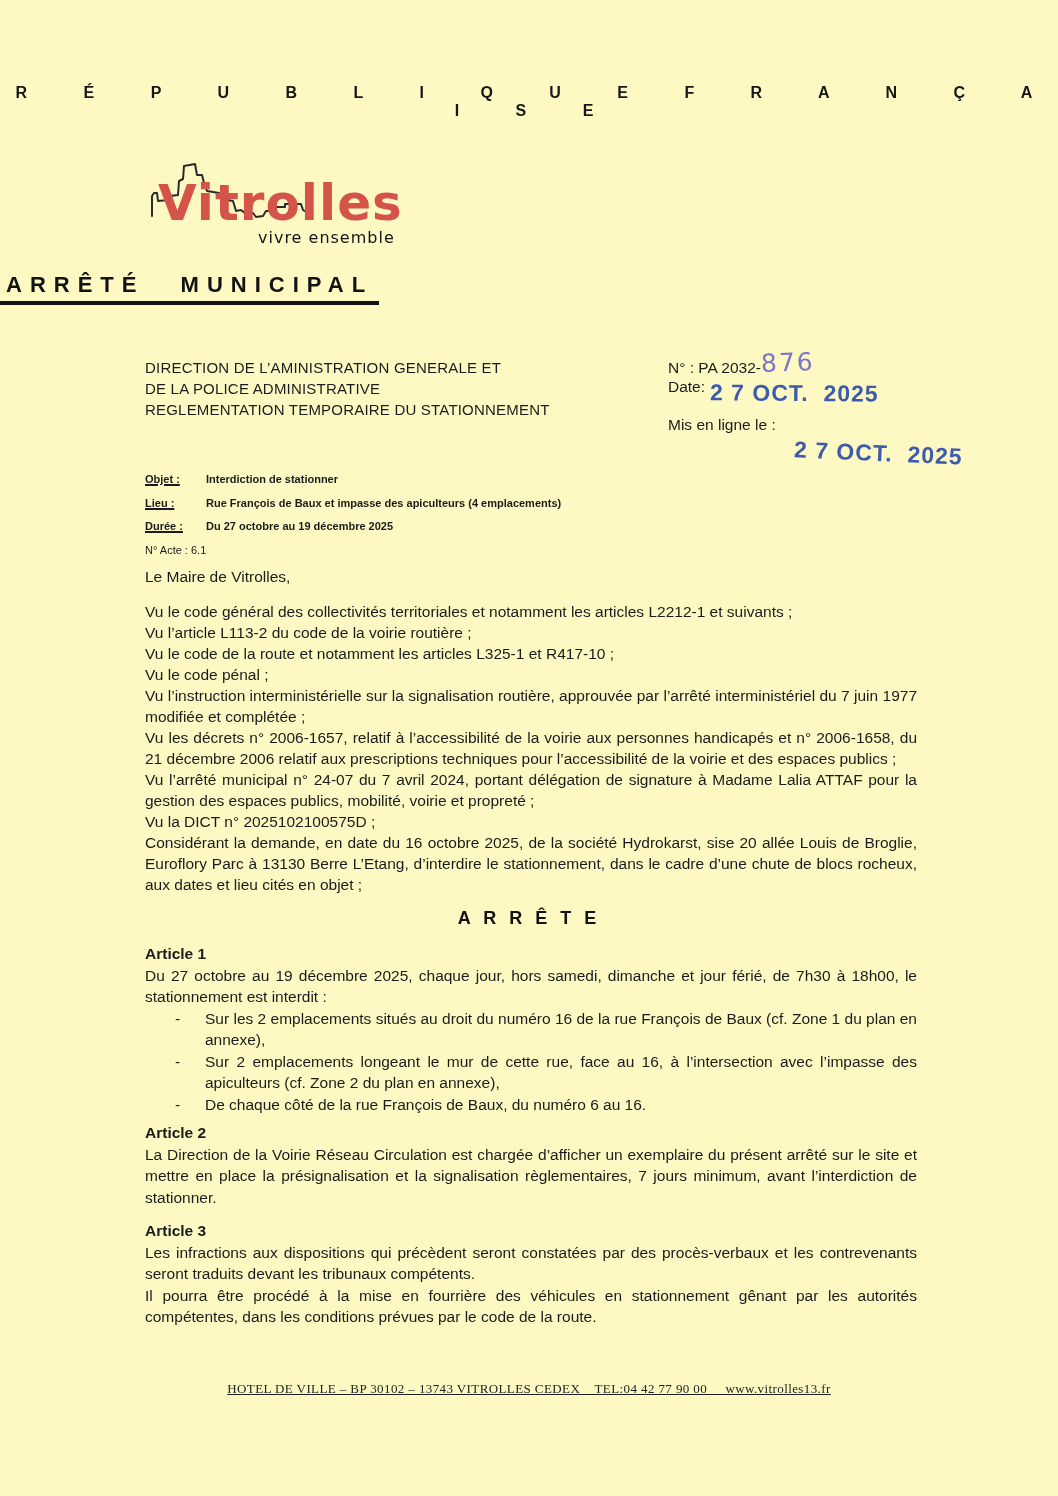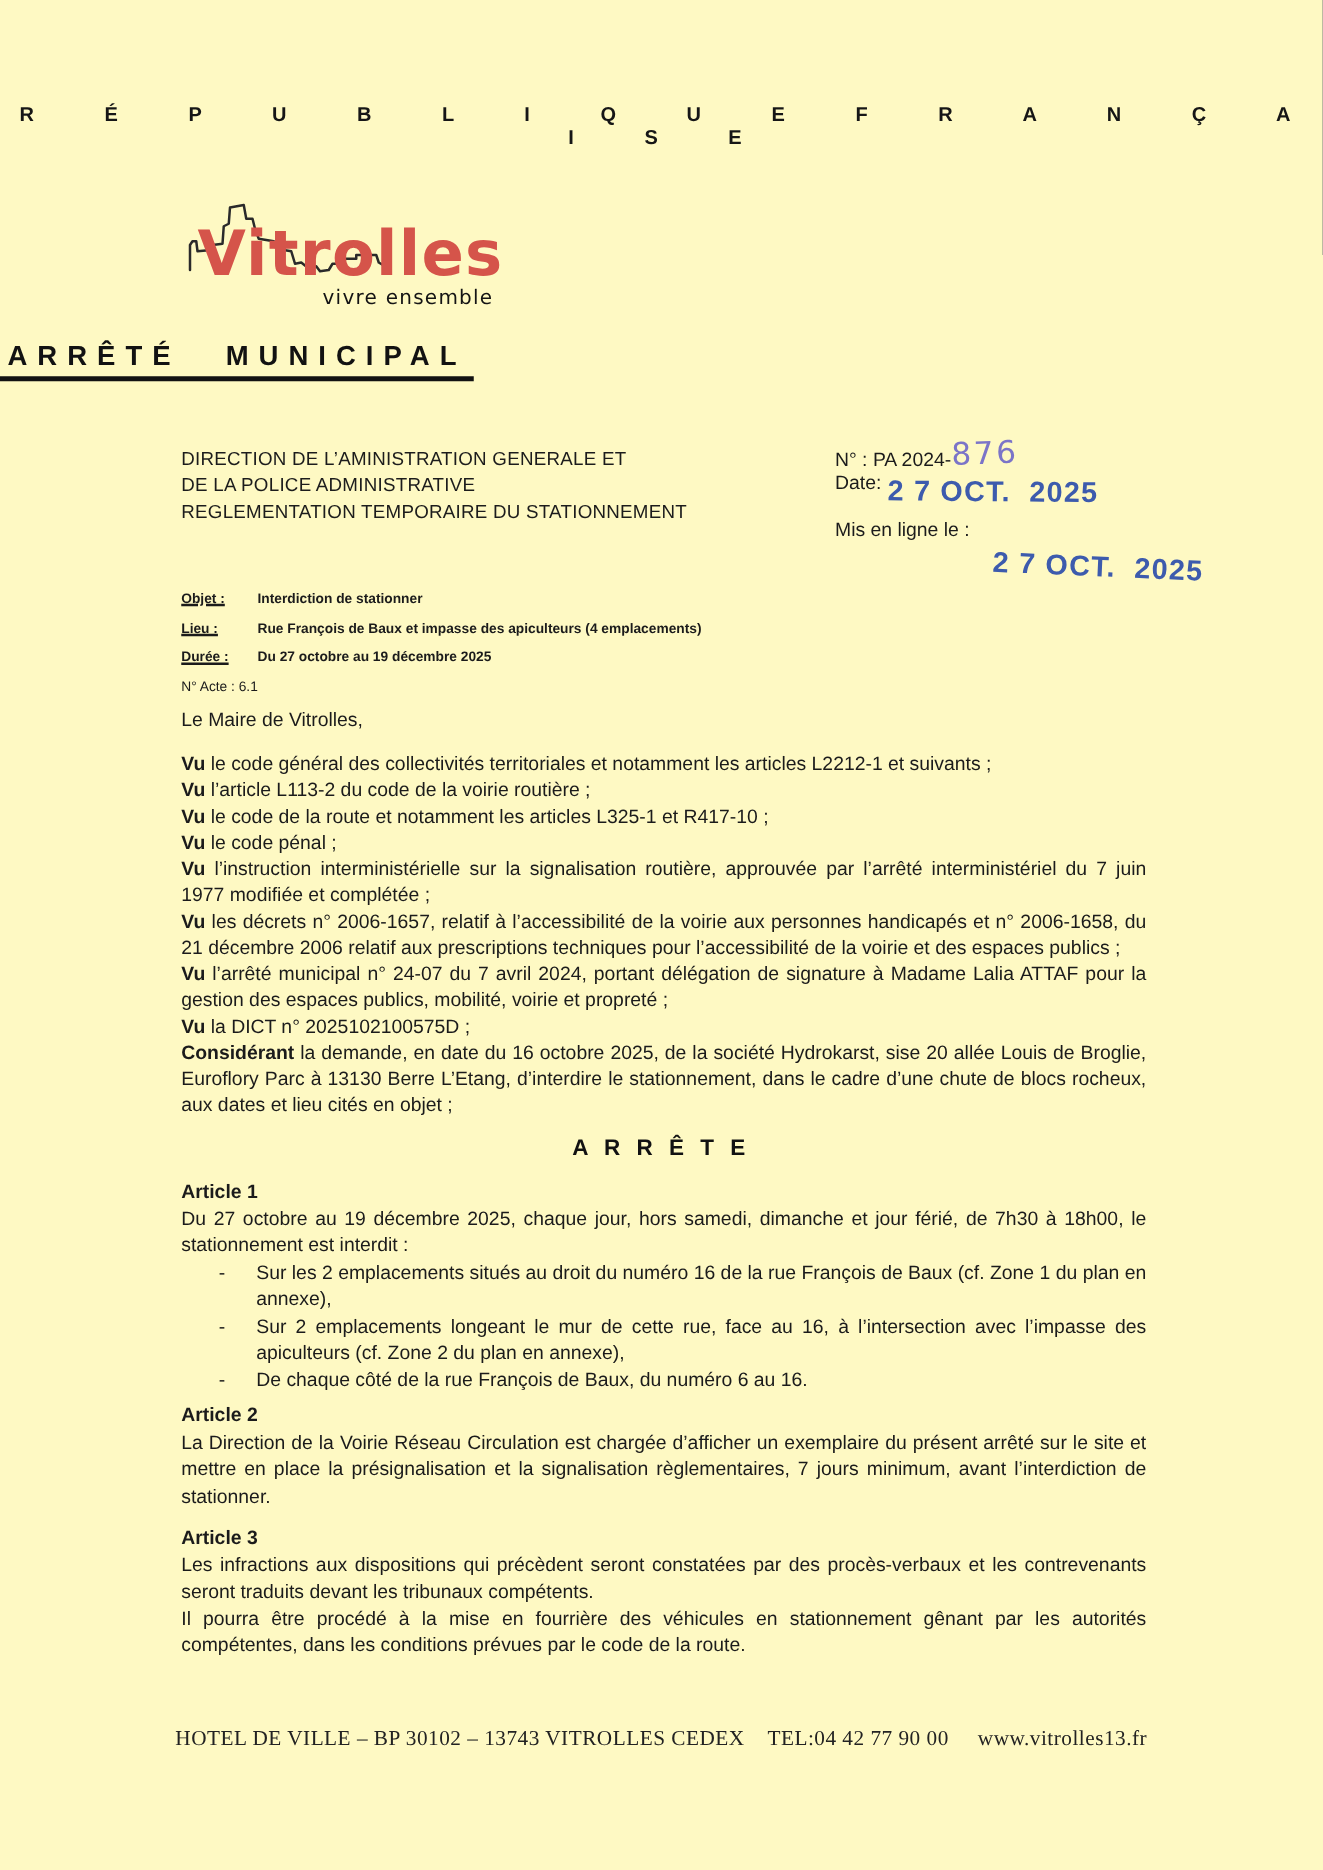--- a/index.html
+++ b/index.html
@@ -61,40 +61,40 @@
   .subject .lbl{font-weight:700;min-width:52px;}
   .subject .lbl u{text-decoration-thickness:2px;}
   .subject .val{font-weight:700;margin-left:9px;}
   .subject .acte{font-weight:400;}
   
   .salutation{position:absolute;left:145px;top:568px;font-size:15.5px;}
   .recitals{
     position:absolute;left:145px;top:601px;width:772px;
     font-size:15.5px;line-height:21px;text-align:justify;
   }
-  .recital b{font-weight:700;}
+  .recital b{font-weight:400;}
   .arrete-heading{
     position:absolute;top:908px;left:0;width:100%;text-align:center;
     font-size:18px;font-weight:700;letter-spacing:4px;color:#121212;
   }
   .article{position:absolute;left:145px;width:772px;font-size:15.5px;line-height:21.5px;text-align:justify;}
   .article .ttl{font-weight:700;}
   .article.a1{top:943px;}
   .article.a2{top:1122px;}
   .article.a3{top:1220px;}
   .article.a4{top:1326px;}
   .bullets{margin-top:0;}
   .bullet{display:flex;}
   .bullet .dash{width:30px;padding-left:30px;flex:0 0 auto;}
   .bullet .btxt{flex:1 1 auto;}
   
   .footer{
     position:absolute;top:1381px;left:0;width:100%;text-align:center;
-    font-family:"Liberation Serif",serif;font-size:17px;color:#222;
-    white-space:pre;letter-spacing:0.4px;
+    font-family:"Liberation Serif",serif;font-size:13px;color:#222;
+    white-space:pre;letter-spacing:0.4px;text-decoration:underline;
   }
 </style>
 </head>
 <body>
 
 <div class="page">
 
   <div class="republic">R É P U B L I Q U E   F R A N Ç A I S E</div>
 
   <div class="logo">
@@ -110,21 +110,21 @@
   </div>
 
   <div class="direction">
     <div>DIRECTION DE L’AMINISTRATION GENERALE ET</div>
     <div>DE LA POLICE ADMINISTRATIVE</div>
     <div>REGLEMENTATION TEMPORAIRE DU STATIONNEMENT</div>
   </div>
 
   <div class="meta-right">
     <div>
-      <span>N° : PA 2024-</span><span class="handwriting">876</span>
+      <span>N° : PA 2032-</span><span class="handwriting">876</span>
     </div>
     <div class="meta-label-date">Date:</div>
     <div class="stamp first">2 7 OCT.  2025</div>
     <div class="meta-label-online">Mis en ligne le :</div>
     <div class="stamp second">2 7 OCT.  2025</div>
   </div>
 
   <div class="subject">
     <div class="row">
       <span class="lbl"><u>Objet :</u></span>

